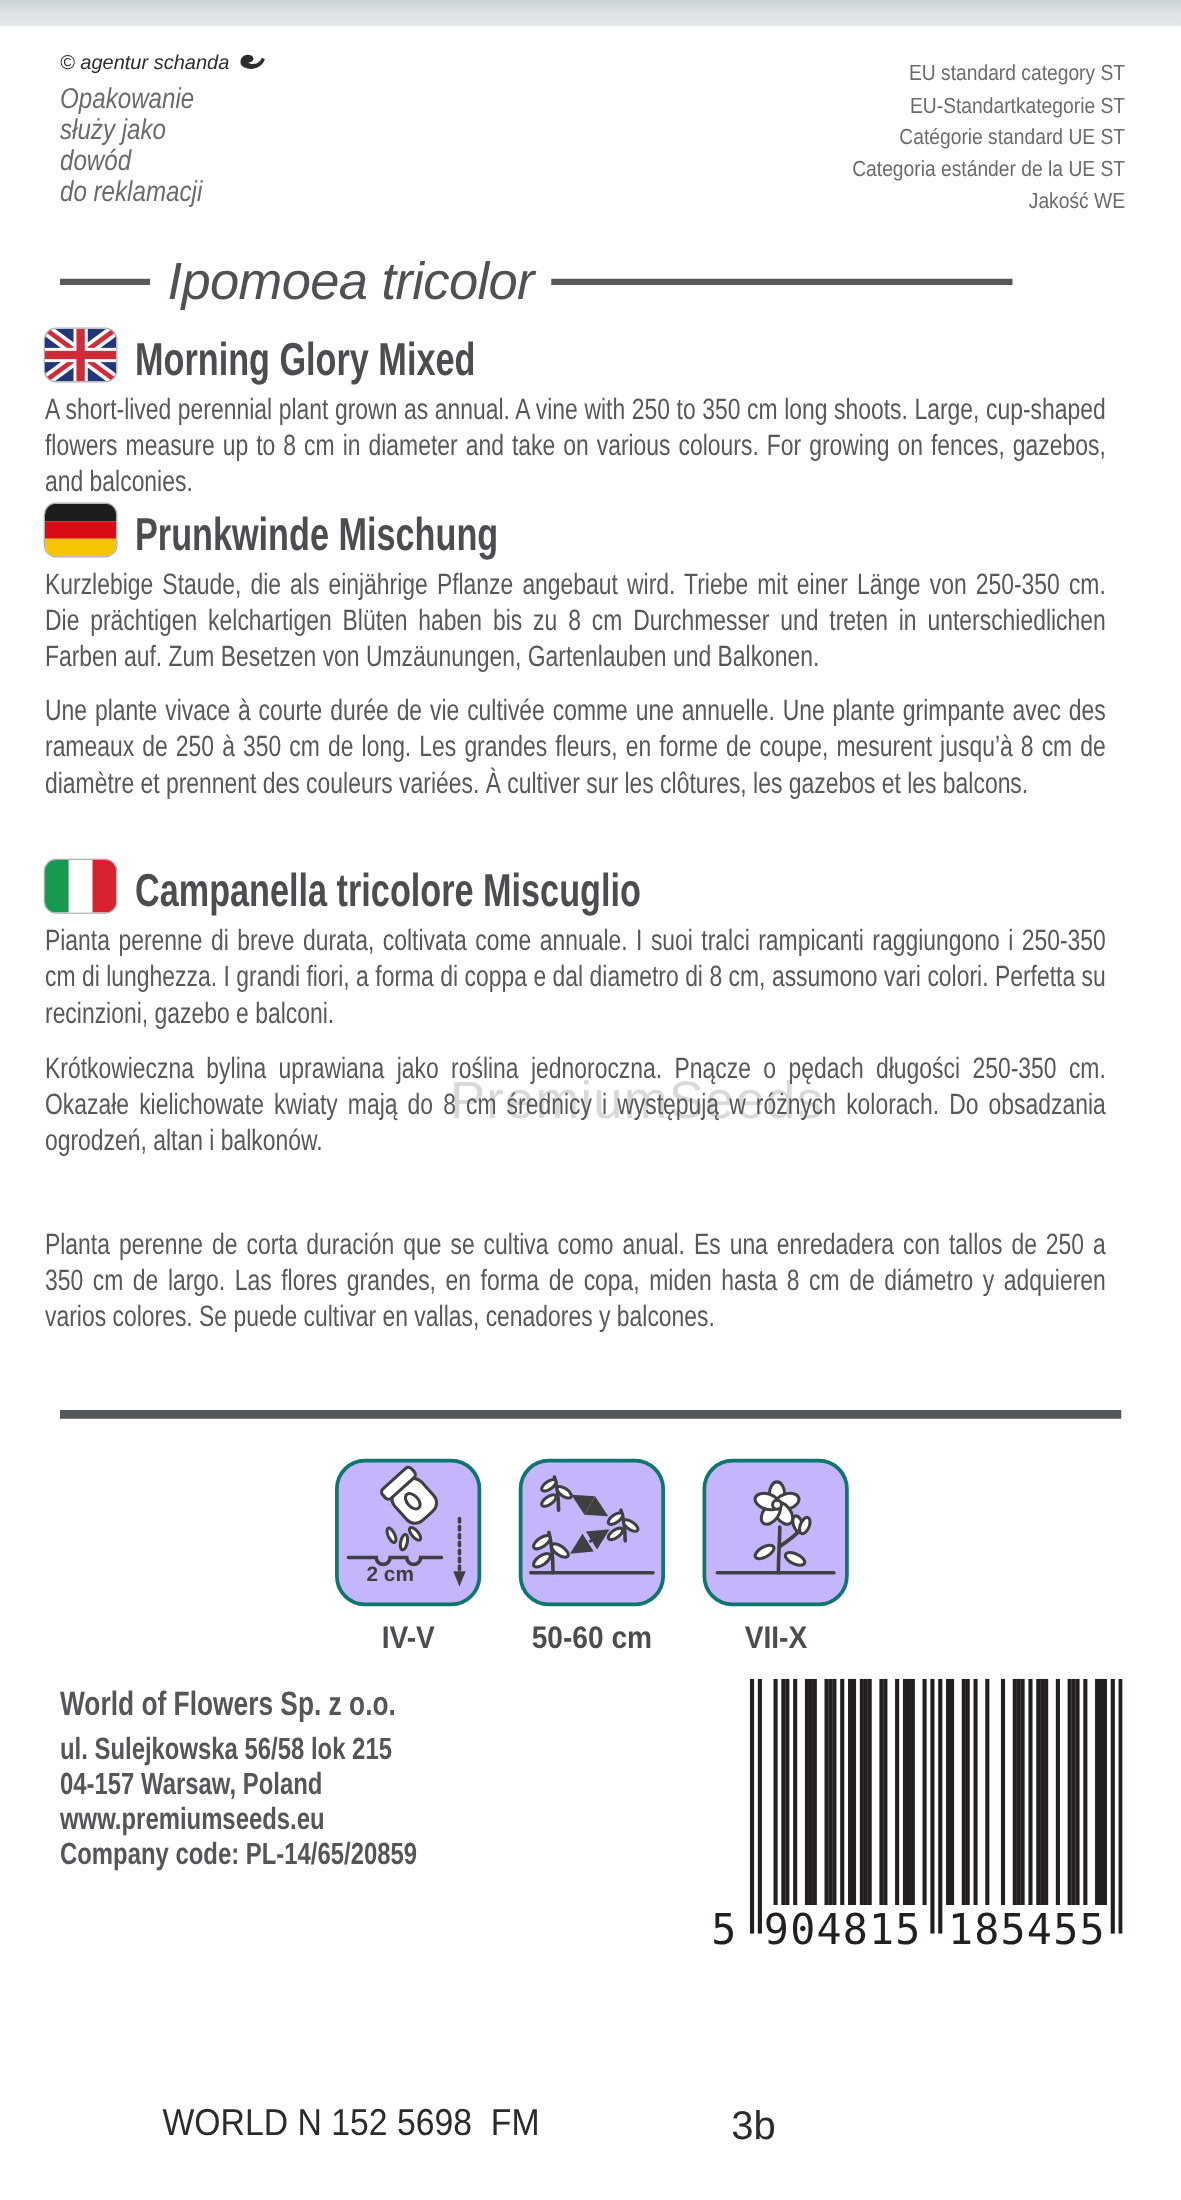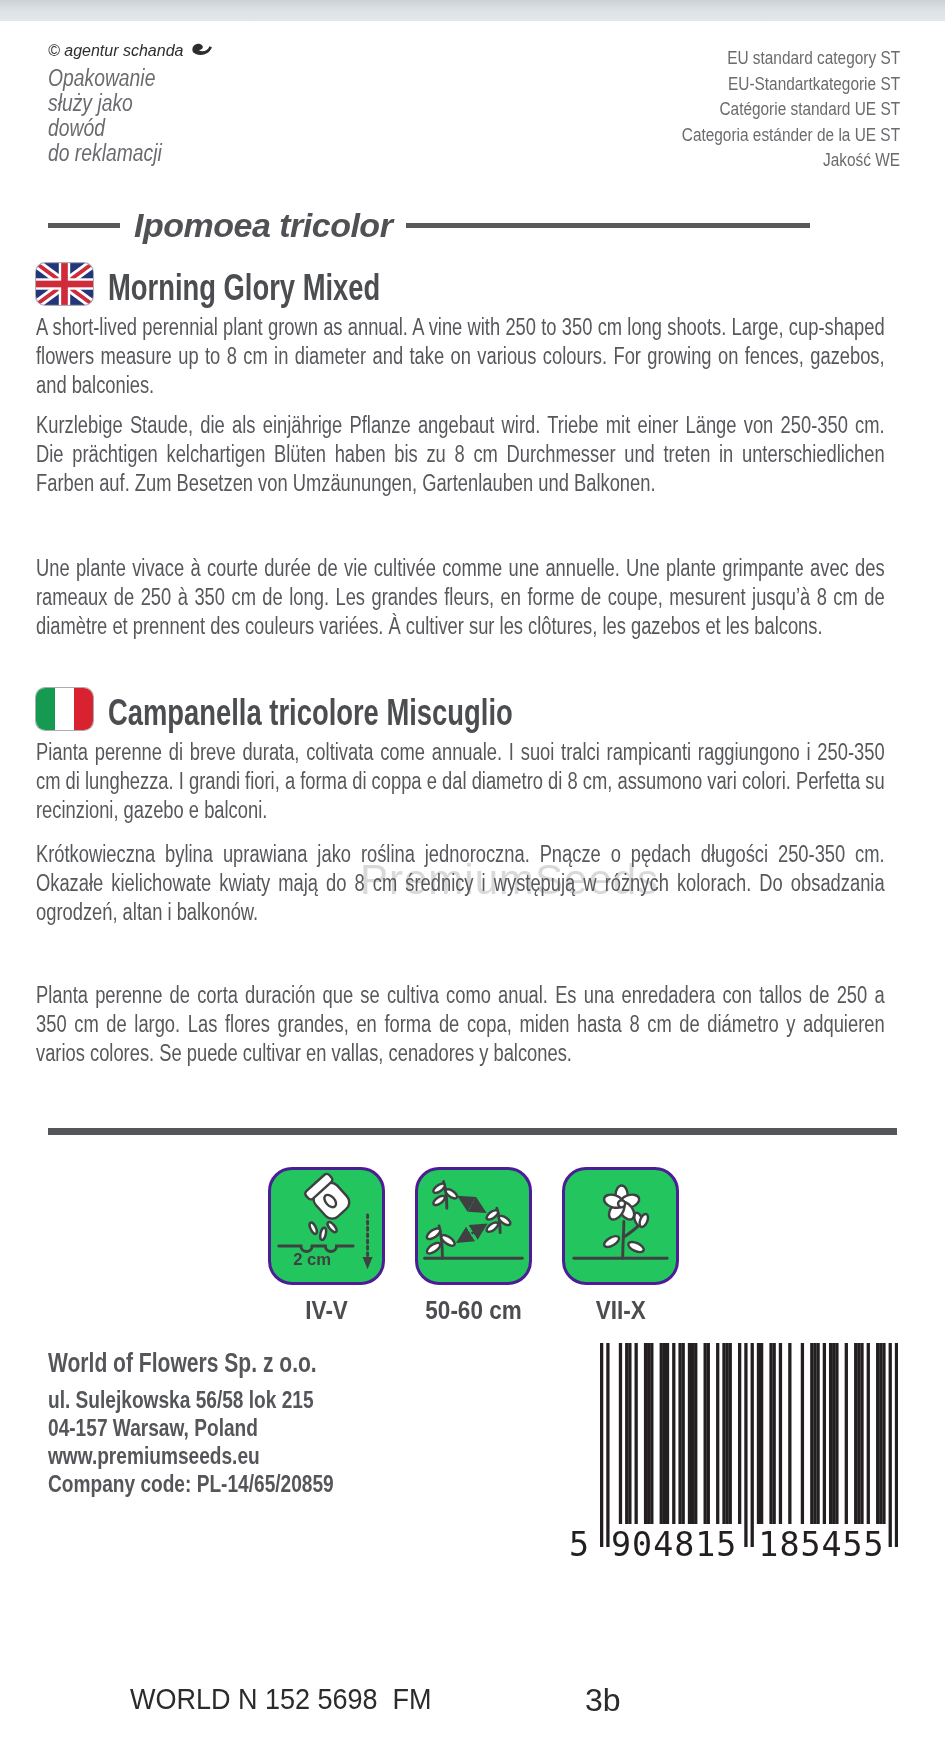--- a/index.html
+++ b/index.html
@@ -17,21 +17,21 @@
   .note-block { position:absolute; left:48px; top:66px; font-style:italic; color:#6a6b6e;
     font-size:23px; line-height:25px; transform:scaleX(0.84); transform-origin:0 0; }
   .eu-block { position:absolute; right:45px; top:46px; text-align:right; color:#6a6b6e;
     font-size:17.5px; line-height:25.5px; transform:scaleX(0.88); transform-origin:100% 0; }
 
   
   .title-row { position:absolute; left:48px; top:206px; width:762px; height:38px;
     display:flex; align-items:center; gap:14px; }
   .dash { width:72px; height:5px; background:#58595b; flex:none; }
   .rule-line { flex:1; height:5px; background:#58595b; }
-  .title-text { font-size:34px; font-weight:bold; font-style:italic; color:#505155;
+  .title-text { font-size:42px; font-weight:normal; font-style:italic; color:#505155;
     white-space:nowrap; letter-spacing:-0.5px; }
 
   
   .section { position:absolute; left:36px; width:849px; z-index:1; }
   .flag-row { display:flex; align-items:flex-end; gap:15px; height:42px; }
   .flag { width:57px; height:42px; border-radius:9px; overflow:hidden; position:relative;
     flex:none; box-shadow:0 0 0 1px #a8adb0, inset 0 8px 10px rgba(255,255,255,0.25); }
   .flag .sh { display:block; width:100%; }
   .flag .sv { display:block; height:100%; float:left; }
   .heading { font-size:37px; font-weight:bold; color:#4c4d50; line-height:0.95;
@@ -40,22 +40,22 @@
     text-align:justify; font-size:23.5px; line-height:29px; color:#57585b; }
 
   .watermark { position:absolute; left:360px; top:856px; z-index:0; color:#d9d9d9;
     font-size:42px; letter-spacing:1px; }
 
   .divider { position:absolute; left:48px; top:1128px; width:849px; height:7px; background:#55565a; }
 
   
   .icons-row { position:absolute; left:268px; top:1167px; display:flex; gap:30px; }
   .icon-unit { width:117px; display:flex; flex-direction:column; align-items:center; gap:11px; }
-  .icon-box { width:117px; height:118px; border:3px solid #4c1d95; border-radius:24px;
-    box-sizing:border-box; background:#22c55e; }
+  .icon-box { width:117px; height:118px; border:3px solid #0f766e; border-radius:24px;
+    box-sizing:border-box; background:#c4b5fd; }
   .icon-box svg { width:100%; height:100%; }
   .icon-label { font-size:25px; font-weight:bold; color:#4c4d50; white-space:nowrap;
     transform:scaleX(0.9); }
 
   
   .company { position:absolute; left:48px; top:1348px; color:#55565a; font-weight:bold;
     transform:scaleX(0.78); transform-origin:0 0; }
   .company-name { font-size:27px; margin-bottom:7px; white-space:nowrap; }
   .company-line { font-size:24.5px; line-height:28px; white-space:nowrap; }
 
@@ -123,20 +123,28 @@
           <rect x="26.5" y="0" width="7" height="44" fill="#cf2b3a"></rect>
           <rect x="0" y="18.5" width="60" height="7" fill="#cf2b3a"></rect>
         </svg>
       </span>
       <span class="heading">Morning Glory Mixed</span>
     </div>
     <p class="body-text">A short-lived perennial plant grown as annual. A vine with 250 to 350 cm long shoots. Large, cup-shaped flowers measure up to 8 cm in diameter and take on various colours. For growing on fences, gazebos, and balconies.</p>
   </div>
 
   <div class="section" style="top:403px">
+    <div class="flag-row">
+      <span class="flag">
+        <span class="sh" style="height:33.4%;background:#1d1d1b"></span>
+        <span class="sh" style="height:33.3%;background:#da0c15"></span>
+        <span class="sh" style="height:33.3%;background:#f6c500"></span>
+      </span>
+      <span class="heading">Prunkwinde Mischung</span>
+    </div>
     <p class="body-text">Kurzlebige Staude, die als einjährige Pflanze angebaut wird. Triebe mit einer Länge von 250-350 cm. Die prächtigen kelchartigen Blüten haben bis zu 8 cm Durchmesser und treten in unterschiedlichen Farben auf. Zum Besetzen von Umzäunungen, Gartenlauben und Balkonen.</p>
   </div>
 
   <div class="section" style="top:546px">
     <p class="body-text">Une plante vivace à courte durée de vie cultivée comme une annuelle. Une plante grimpante avec des rameaux de 250 à 350 cm de long. Les grandes fleurs, en forme de coupe, mesurent jusqu’à 8 cm de diamètre et prennent des couleurs variées. À cultiver sur les clôtures, les gazebos et les balcons.</p>
   </div>
 
   <div class="section" style="top:688px">
     <div class="flag-row">
       <span class="flag">

